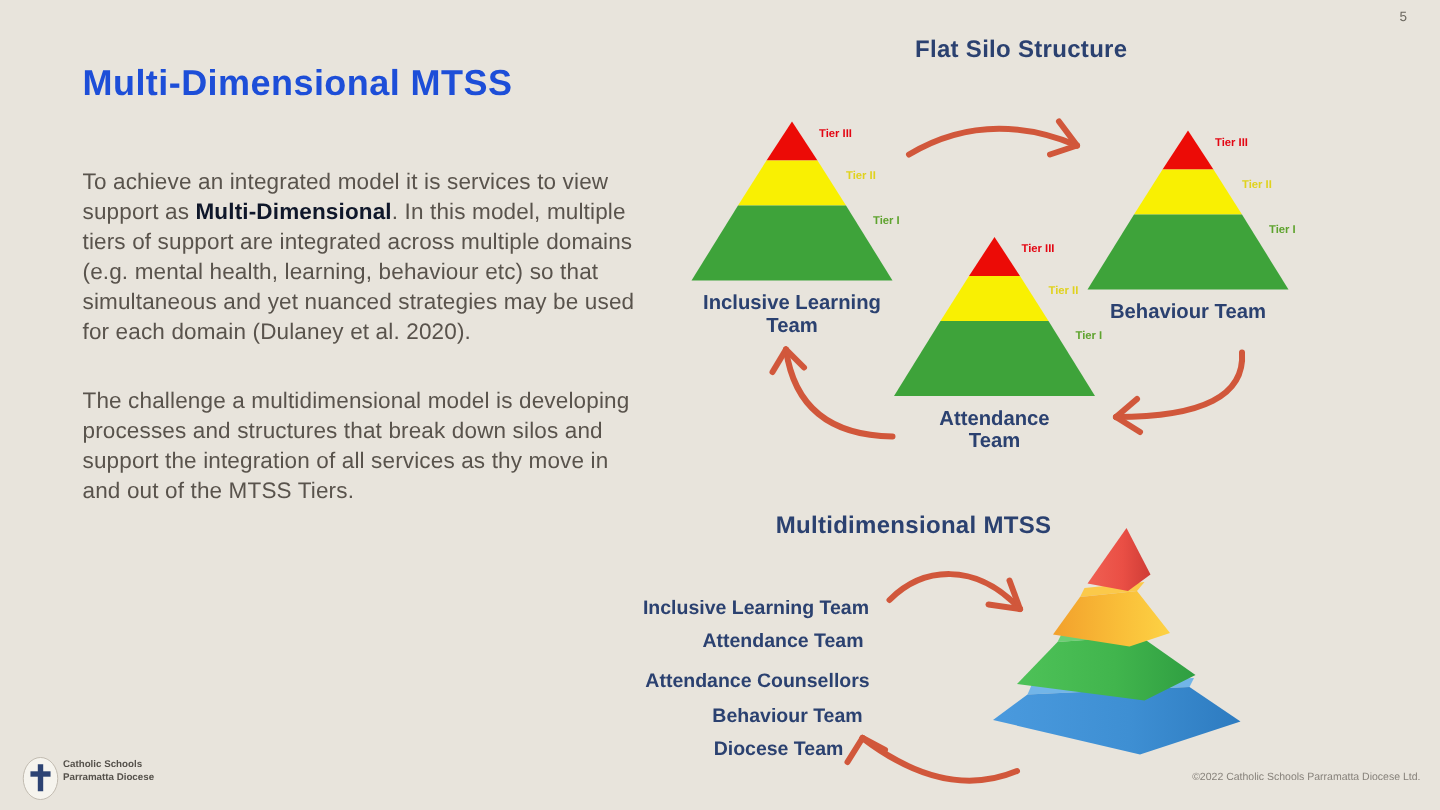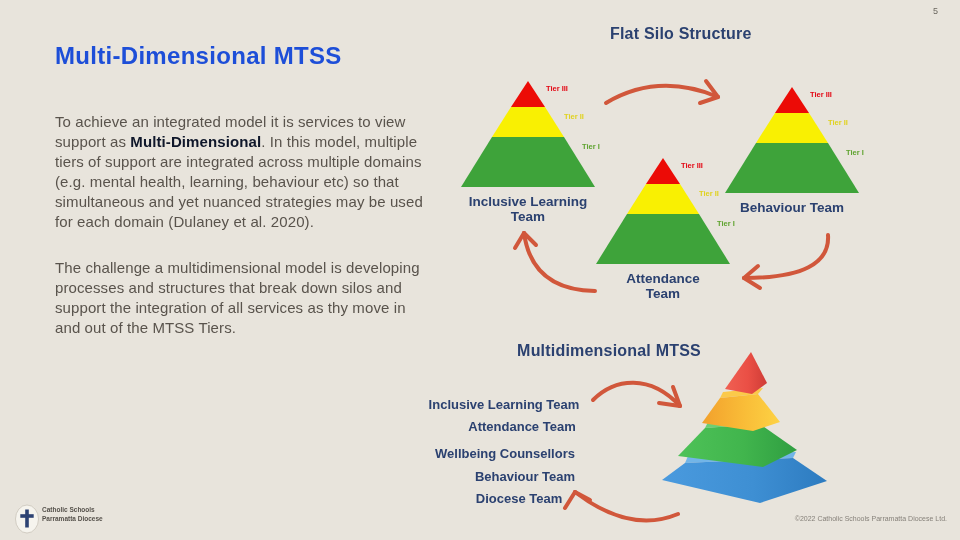--- a/index.html
+++ b/index.html
@@ -108,21 +108,21 @@
   <svg class="arrow" style="left:514px;top:228px;width:92px;height:70px;" viewBox="0 0 92 70">
     <path d="M81,63 Q18,62 10,5"></path>
     <path d="M10,5 L1,20"></path>
     <path d="M10,5 L22,17"></path>
   </svg>
 
   <h2 class="sec-head multi-head">Multidimensional MTSS</h2>
 
   <span class="team" style="left:504px;top:397px;">Inclusive Learning Team</span>
   <span class="team" style="left:522px;top:419px;">Attendance Team</span>
-  <span class="team" style="left:505px;top:446px;">Wellbeing Counsellors</span>
+  <span class="team" style="left:505px;top:446px;">Attendance Counsellors</span>
   <span class="team" style="left:525px;top:469px;">Behaviour Team</span>
   <span class="team" style="left:519px;top:491px;">Diocese Team</span>
 
   <svg class="arrow" style="left:585px;top:372px;width:102px;height:40px;" viewBox="0 0 102 40">
     <path d="M8,28 C30,6 65,2 95,34"></path>
     <path d="M95,34 L88,15"></path>
     <path d="M95,34 L74,31"></path>
   </svg>
   <svg class="arrow" style="left:560px;top:482px;width:122px;height:46px;" viewBox="0 0 122 46">
     <path d="M118,32 Q70,52 15,10"></path>

